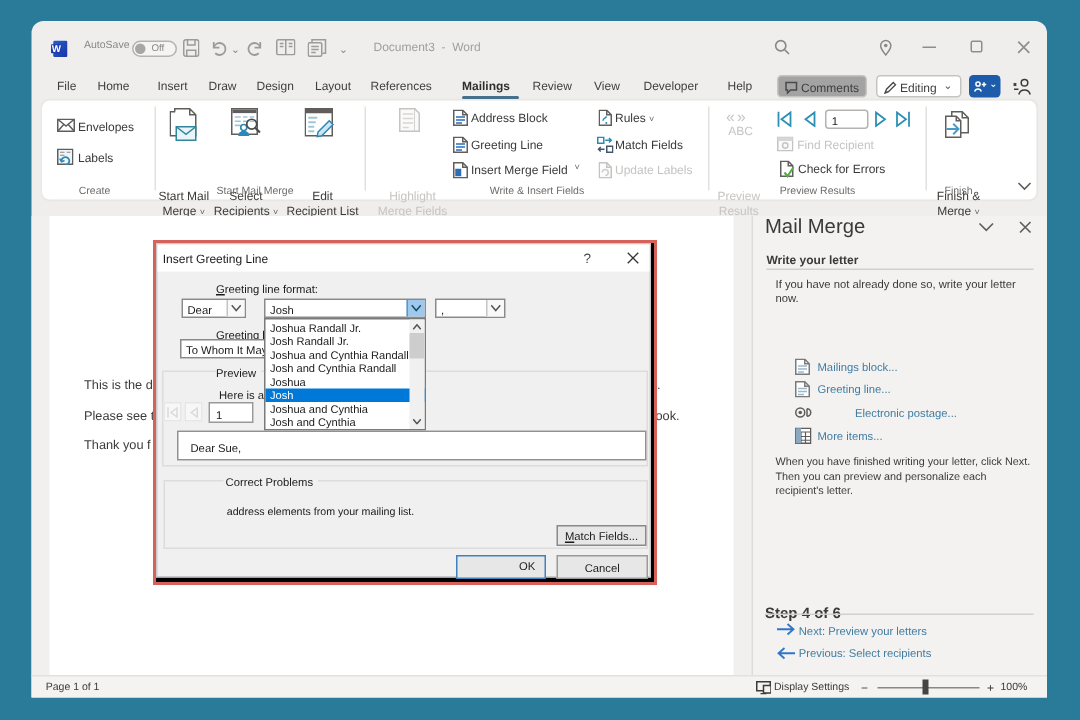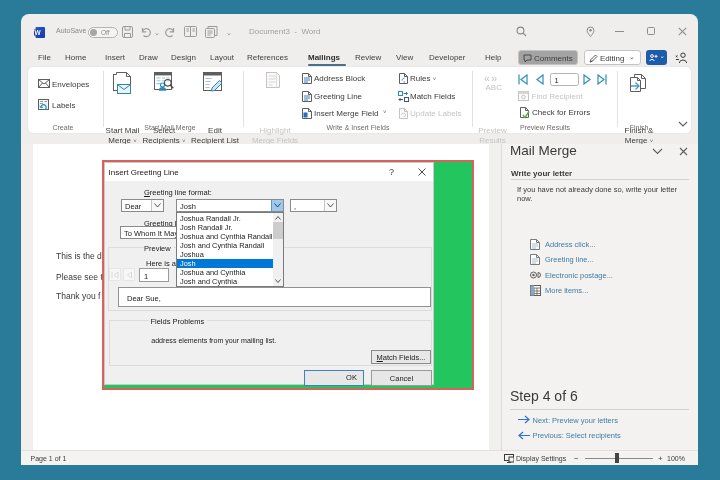--- a/index.html
+++ b/index.html
@@ -23,21 +23,21 @@
 #content{position:absolute;left:0;top:130px;width:677px;height:306px;background:#f1f0ef;}
 #page{position:absolute;left:12px;top:0px;width:456px;height:306px;background:#fff;}
 #pane{position:absolute;left:480px;top:0;width:197px;height:306px;background:#f3f2f1;border-left:1px solid #dcdbda;}
 .doctx{font-size:8.5px;color:#3b3a39;white-space:nowrap;}
 .ptx{position:absolute;width:168px;font-size:7.5px;line-height:9.6px;color:#3b3a39;}
 .pico{position:absolute;left:28px;}
 .plink{position:absolute;left:43px;font-size:7.5px;color:#3f7ca2;white-space:nowrap;}
 
 #status{position:absolute;left:0;top:436px;width:677px;height:15px;background:#f4f3f2;border-top:1px solid #e2e1e0;font-size:7px;color:#3b3a39;}
 
-#dlgwrap{position:absolute;left:81px;top:145.5px;width:372px;height:230.5px;border:2.5px solid #d5635b;background:#22c55e;}
+#dlgwrap{position:absolute;left:81px;top:145.5px;width:336px;height:230.5px;border:2.5px solid #d5635b;background:#000000;}
 #dlg{position:absolute;left:0;top:0;width:330px;height:223px;background:#f0f0f0;border:1px solid #c9c9c9;}
 #dlgtitle{position:absolute;left:0;top:0;width:100%;height:18px;background:#fff;font-size:8px;color:#1a1a1a;}
 .lbl{position:absolute;font-size:7.5px;color:#1a1a1a;margin-left:36px;}
 .combo{position:absolute;height:13px;background:#fff;border:1px solid #8a8a8a;font-size:7.5px;color:#1a1a1a;}
 .combo .ar{position:absolute;right:0;top:0;width:12px;height:100%;border-left:1px solid #c5c5c5;background:#f8f8f8;text-align:center;color:#555;}
 .btn{position:absolute;background:#e7e7e7;border:1px solid #9a9a9a;font-size:7.5px;color:#1a1a1a;text-align:center;}
 u{text-decoration:underline;}
 .li{height:8.95px;font-size:7.4px;color:#1a1a1a;padding-left:3px;line-height:10px;white-space:nowrap;overflow:hidden;}
 .li.sel{background:#0078d7;color:#fff;}
 </style></head>
@@ -327,43 +327,44 @@
       <span class="abs" style="left:9px;top:25px;font-size:8px;font-weight:bold;color:#3b3a39;">Write your letter</span>
       <span class="abs" style="left:9px;top:35px;width:178px;border-top:1px solid #d2d0ce;"></span>
       <div class="ptx" style="left:15px;top:40.5px;">If you have not already done so, write your letter now.</div>
       <svg class="pico" style="top:95px" width="10" height="11" viewBox="0 0 10 11">
           <path d="M0.5 0.5 h6 l3 3 v7 h-9 Z" fill="#fff" stroke="#7a7a7a"></path>
           <path d="M6.5 0.5 v3 h3" fill="none" stroke="#7a7a7a"></path>
           <g stroke="#9cb8cc" stroke-width="0.9">
             <path d="M2 5 h6 M2 7 h6 M2 9 h4"></path>
           </g>
         </svg>
-      <span class="plink" style="top:96px;">Address click...</span>
+      <span class="plink" style="top:96px;">Mailings block...</span>
       <svg class="pico" style="top:110px" width="10" height="11" viewBox="0 0 10 11">
           <path d="M0.5 0.5 h6 l3 3 v7 h-9 Z" fill="#fff" stroke="#7a7a7a"></path>
           <path d="M6.5 0.5 v3 h3" fill="none" stroke="#7a7a7a"></path>
           <g stroke="#9cb8cc" stroke-width="0.9">
             <path d="M2 5 h6 M2 7 h6 M2 9 h4"></path>
           </g>
         </svg>
       <span class="plink" style="top:111px;">Greeting line...</span>
       <svg class="pico" style="top:125.5px" width="12" height="10" viewBox="0 0 12 10">
           <circle cx="3.5" cy="5" r="3" fill="none" stroke="#605e5c" stroke-width="1"></circle>
           <circle cx="3.5" cy="5" r="1.2" fill="#605e5c"></circle>
           <path d="M8 2.5 a2.5 2.5 0 1 1 0 5" fill="none" stroke="#605e5c" stroke-width="1"></path>
           <path d="M8 2.5 v5" stroke="#605e5c" stroke-width="1"></path>
         </svg>
-      <span class="plink" style="top:126.5px;">Electronic postage...</span>
+      <span class="plink" style="top:126.5px;margin-left:25px;">Electronic postage...</span>
       <svg class="pico" style="top:141px" width="11" height="11" viewBox="0 0 11 11">
           <rect x="0.5" y="0.5" width="10" height="10" fill="#fff" stroke="#605e5c"></rect>
           <path d="M0.5 3 h10 M4 3 v7.5 M7 3 v7.5 M0.5 6 h10 M0.5 8.5 h10" stroke="#605e5c" stroke-width="0.8" fill="none"></path>
           <rect x="0.5" y="0.5" width="3.5" height="10" fill="#8aa8c0"></rect>
         </svg>
       <span class="plink" style="top:142px;">More items...</span>
-      <span class="abs" style="left:8px;top:244px;font-size:14px;font-weight:normal;color:#3b3a39;">Step 4 of 6</span>
+      <div class="ptx" style="left:15px;top:159px;width:180px;font-size:7.2px;">When you have finished writing your letter, click Next.<br>Then you can preview and personalize each<br>recipient's letter.</div>
+      <span class="abs" style="left:8px;top:260px;font-size:10px;font-weight:bold;color:#3b3a39;">Step 4 of 6</span>
       <span class="abs" style="left:8px;top:265px;width:179px;border-top:1px solid #d2d0ce;"></span>
       <svg class="abs" style="left:15px;top:271px" width="14" height="9" viewBox="0 0 14 9">
           <path d="M1 4.5 h11 m-4 -3.5 l4 3.5 l-4 3.5" fill="none" stroke="#2e75c9" stroke-width="1.2"></path>
         </svg>
       <span class="plink" style="left:30.5px;top:271.5px;">Next: Preview your letters</span>
       <svg class="abs" style="left:15px;top:286.5px" width="14" height="9" viewBox="0 0 14 9">
           <path d="M13 4.5 h-11 m4 -3.5 l-4 3.5 l4 3.5" fill="none" stroke="#2e75c9" stroke-width="1.2"></path>
         </svg>
       <span class="plink" style="left:30.5px;top:287px;">Previous: Select recipients</span>
     </div>
@@ -449,20 +450,20 @@
               <path d="M0.5 3.5 L3 0.5 L5.5 3.5" fill="none" stroke="#555" stroke-width="1"></path>
             </svg>
         <span class="abs" style="left:0;top:9px;width:10px;height:17px;background:#cdcdcd;"></span>
         <svg class="abs" style="left:2px;top:66px" width="6" height="4" viewBox="0 0 6 4">
               <path d="M0.5 0.5 L3 3.5 L5.5 0.5" fill="none" stroke="#555" stroke-width="1"></path>
             </svg>
       </div>
     </div>
 
     <div class="abs" style="left:3.7px;top:157.6px;width:323px;height:45.7px;border:1px solid #dcdcdc;"></div>
-    <span class="lbl" style="left:8.4px;top:154px;background:#f0f0f0;padding:0 3px 0 1px;">Fields Problems</span>
+    <span class="lbl" style="left:8.4px;top:154px;background:#f0f0f0;padding:0 3px 0 1px;">Correct Problems</span>
     <span class="lbl" style="left:10.2px;top:174px;white-space:nowrap;font-size:7.1px;">address elements from your mailing list.</span>
     <span class="btn" style="left:266px;top:187px;width:60px;height:14px;line-height:13px;border-color:#8a8a8a;"><u>M</u>atch Fields...</span>
     <span class="btn" style="left:199px;top:207px;width:60px;height:16px;line-height:14px;border:1.5px solid #3f82bd;padding-left:35px;">OK</span>
     <span class="btn" style="left:266px;top:207px;width:61px;height:16px;line-height:15px;">Cancel</span>
   </div>
     </div>
 </div>
 
 </body></html>

